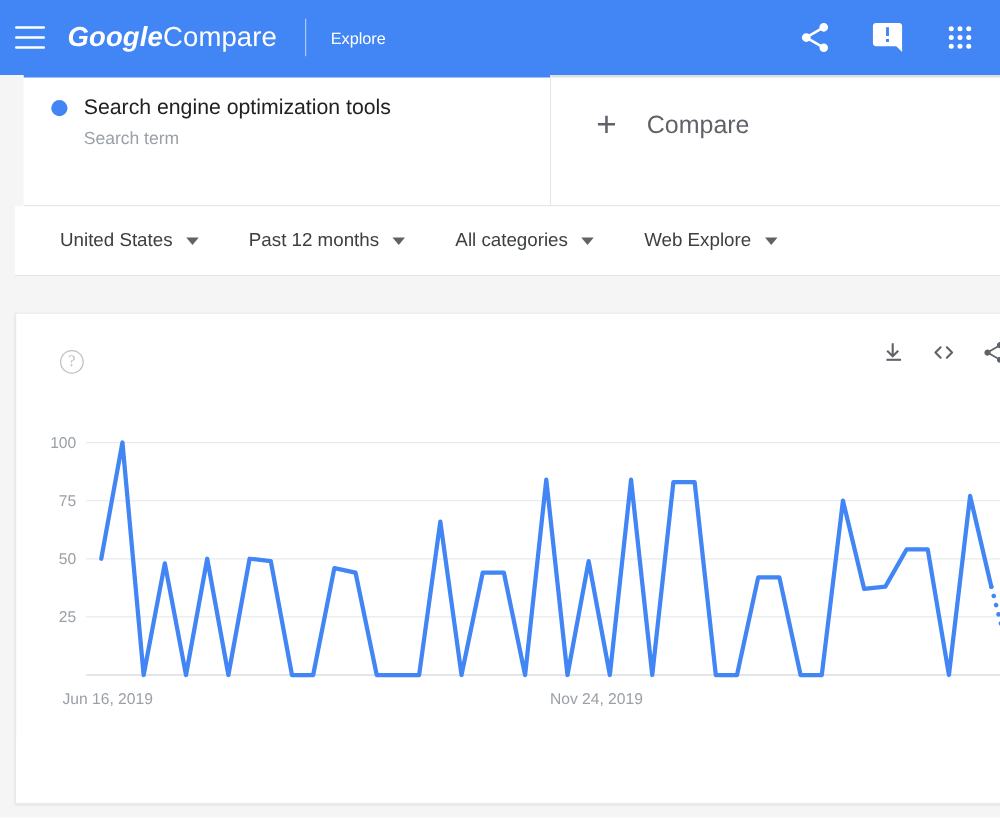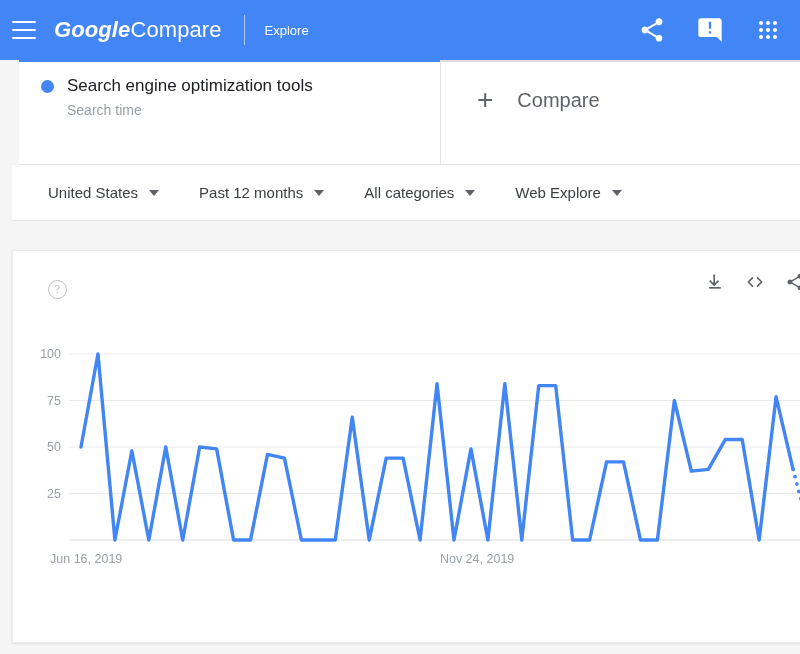--- a/index.html
+++ b/index.html
@@ -144,21 +144,21 @@
     </div>
   </div>
 
   <div class="queryrow">
     <div class="qcard term">
       <div class="topline"></div>
       <div class="term-inner">
         <div class="dot"></div>
         <div>
           <div class="term-title">Search engine optimization tools</div>
-          <div class="term-sub">Search time</div>
+          <div class="term-sub">Search term</div>
         </div>
       </div>
     </div>
     <div class="qcard compare">
       <div class="topline"></div>
       <div class="compare-inner">
         <div class="plus">+</div>
         <div class="compare-label">Compare</div>
       </div>
     </div>

